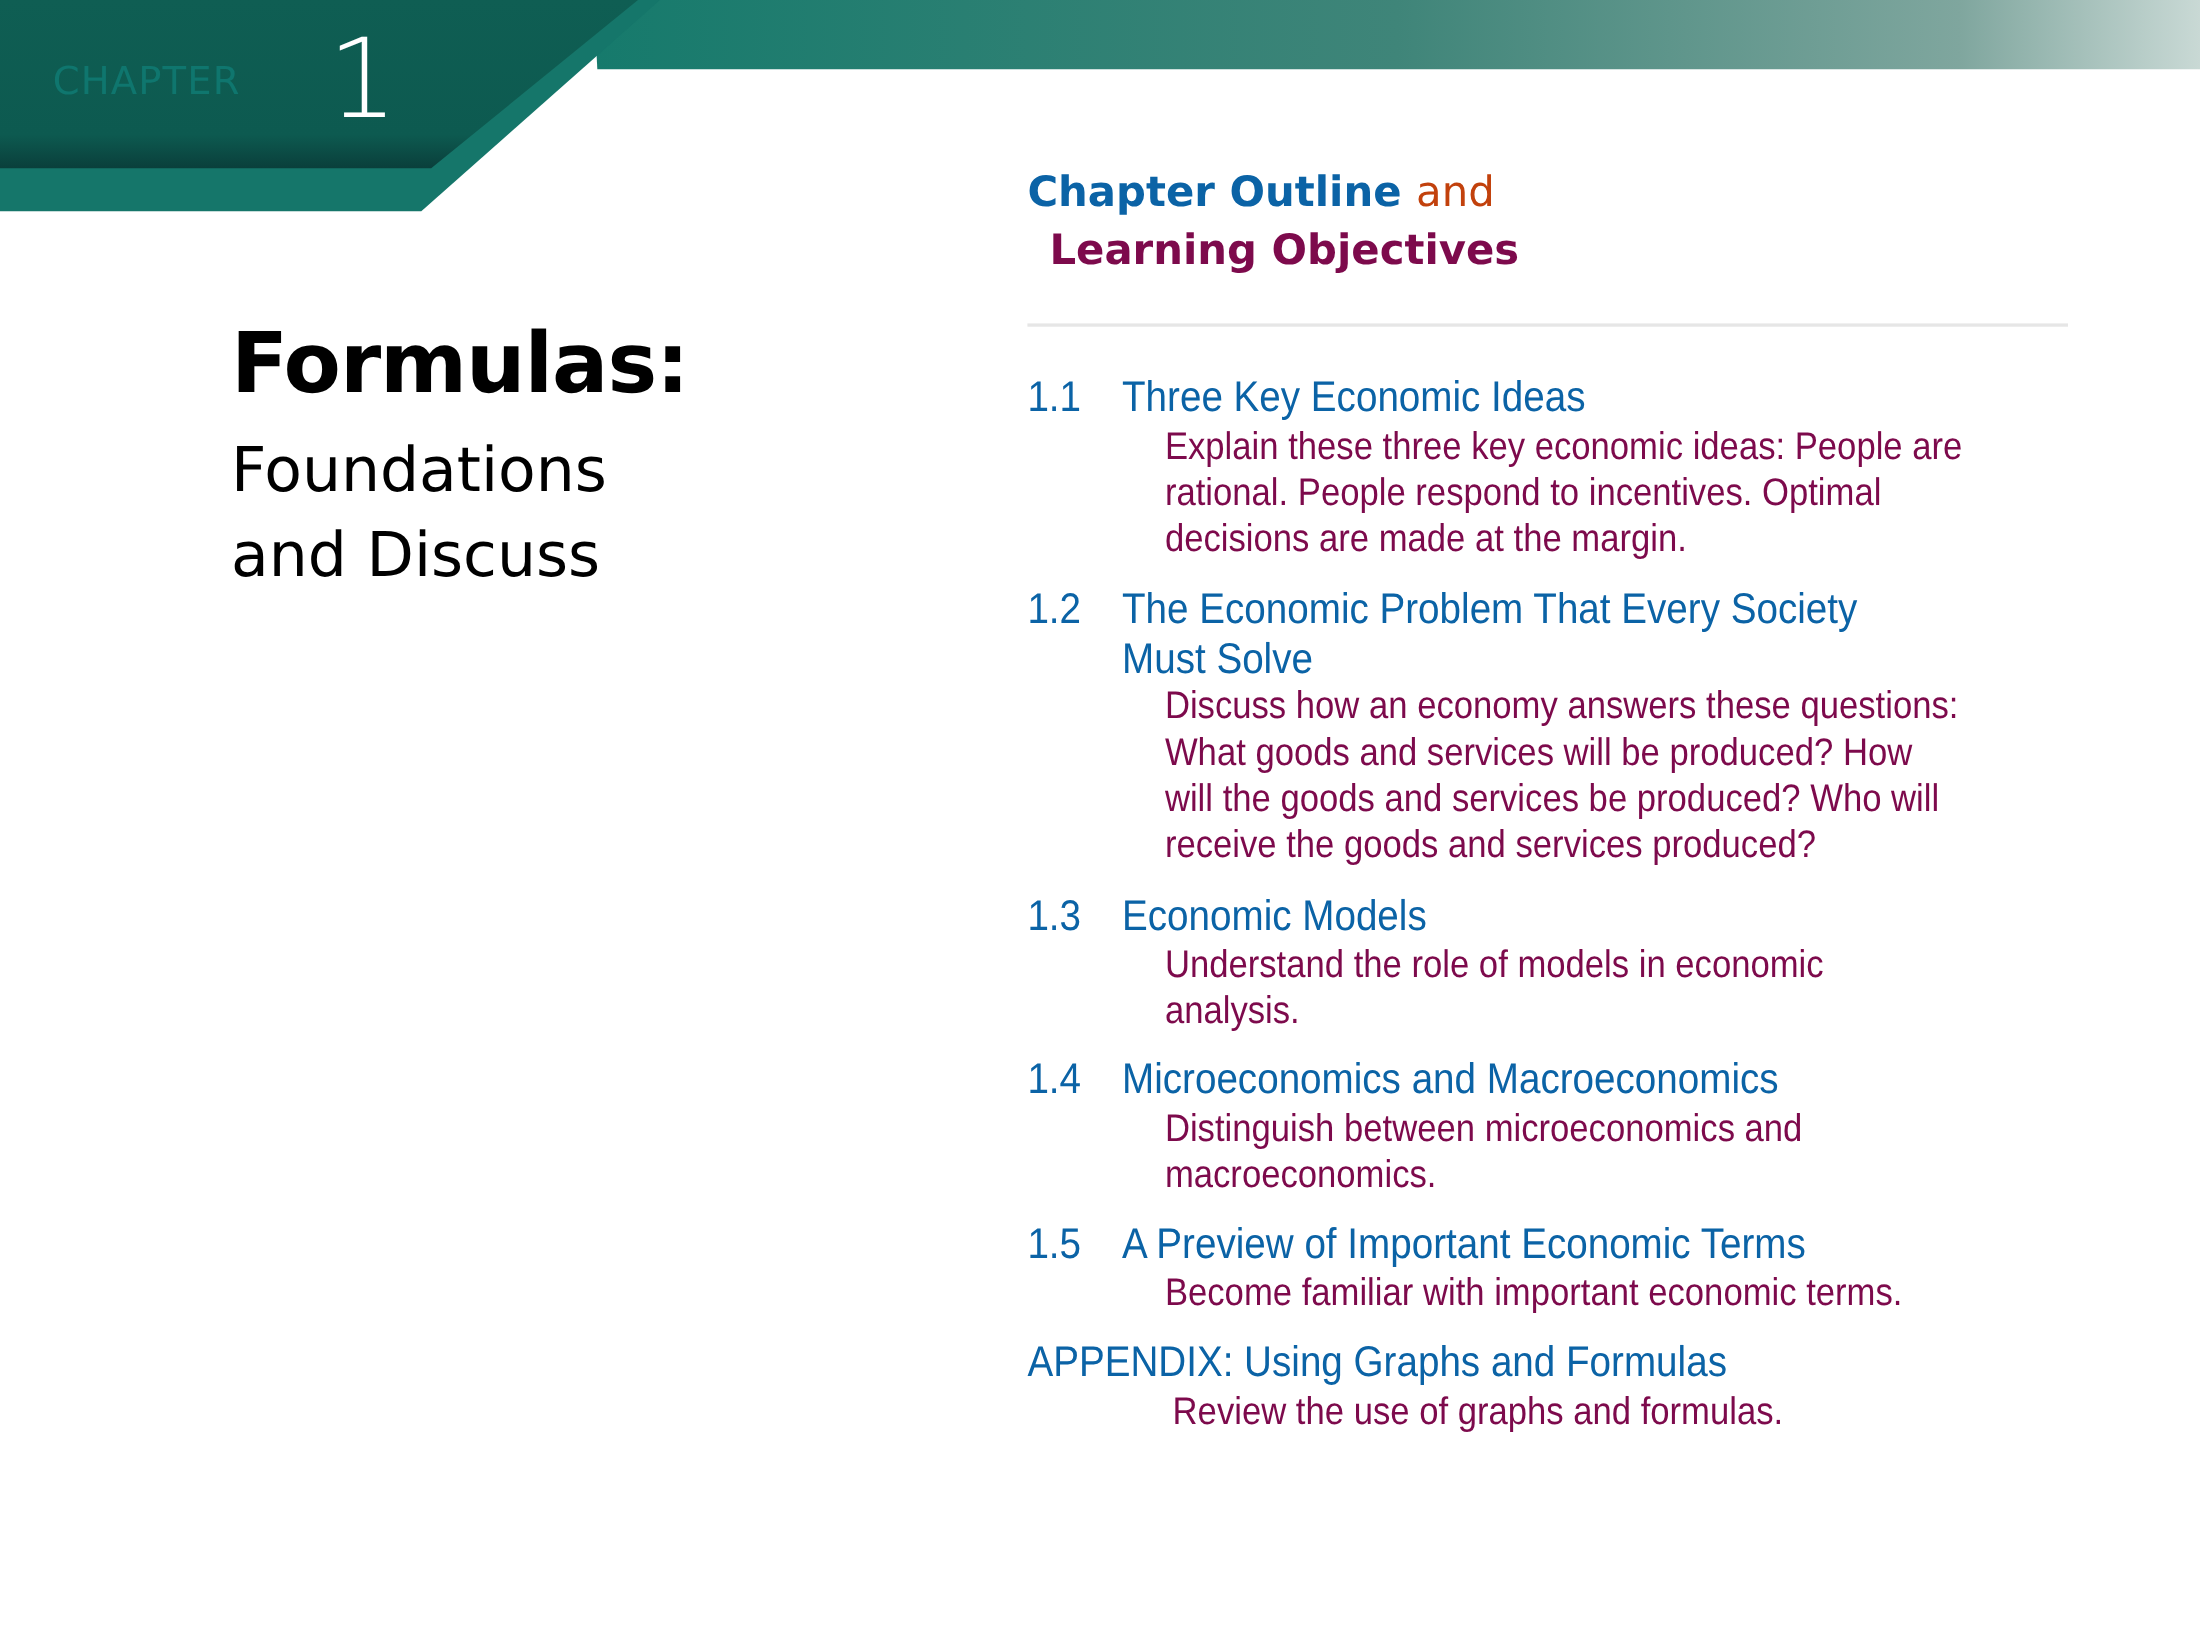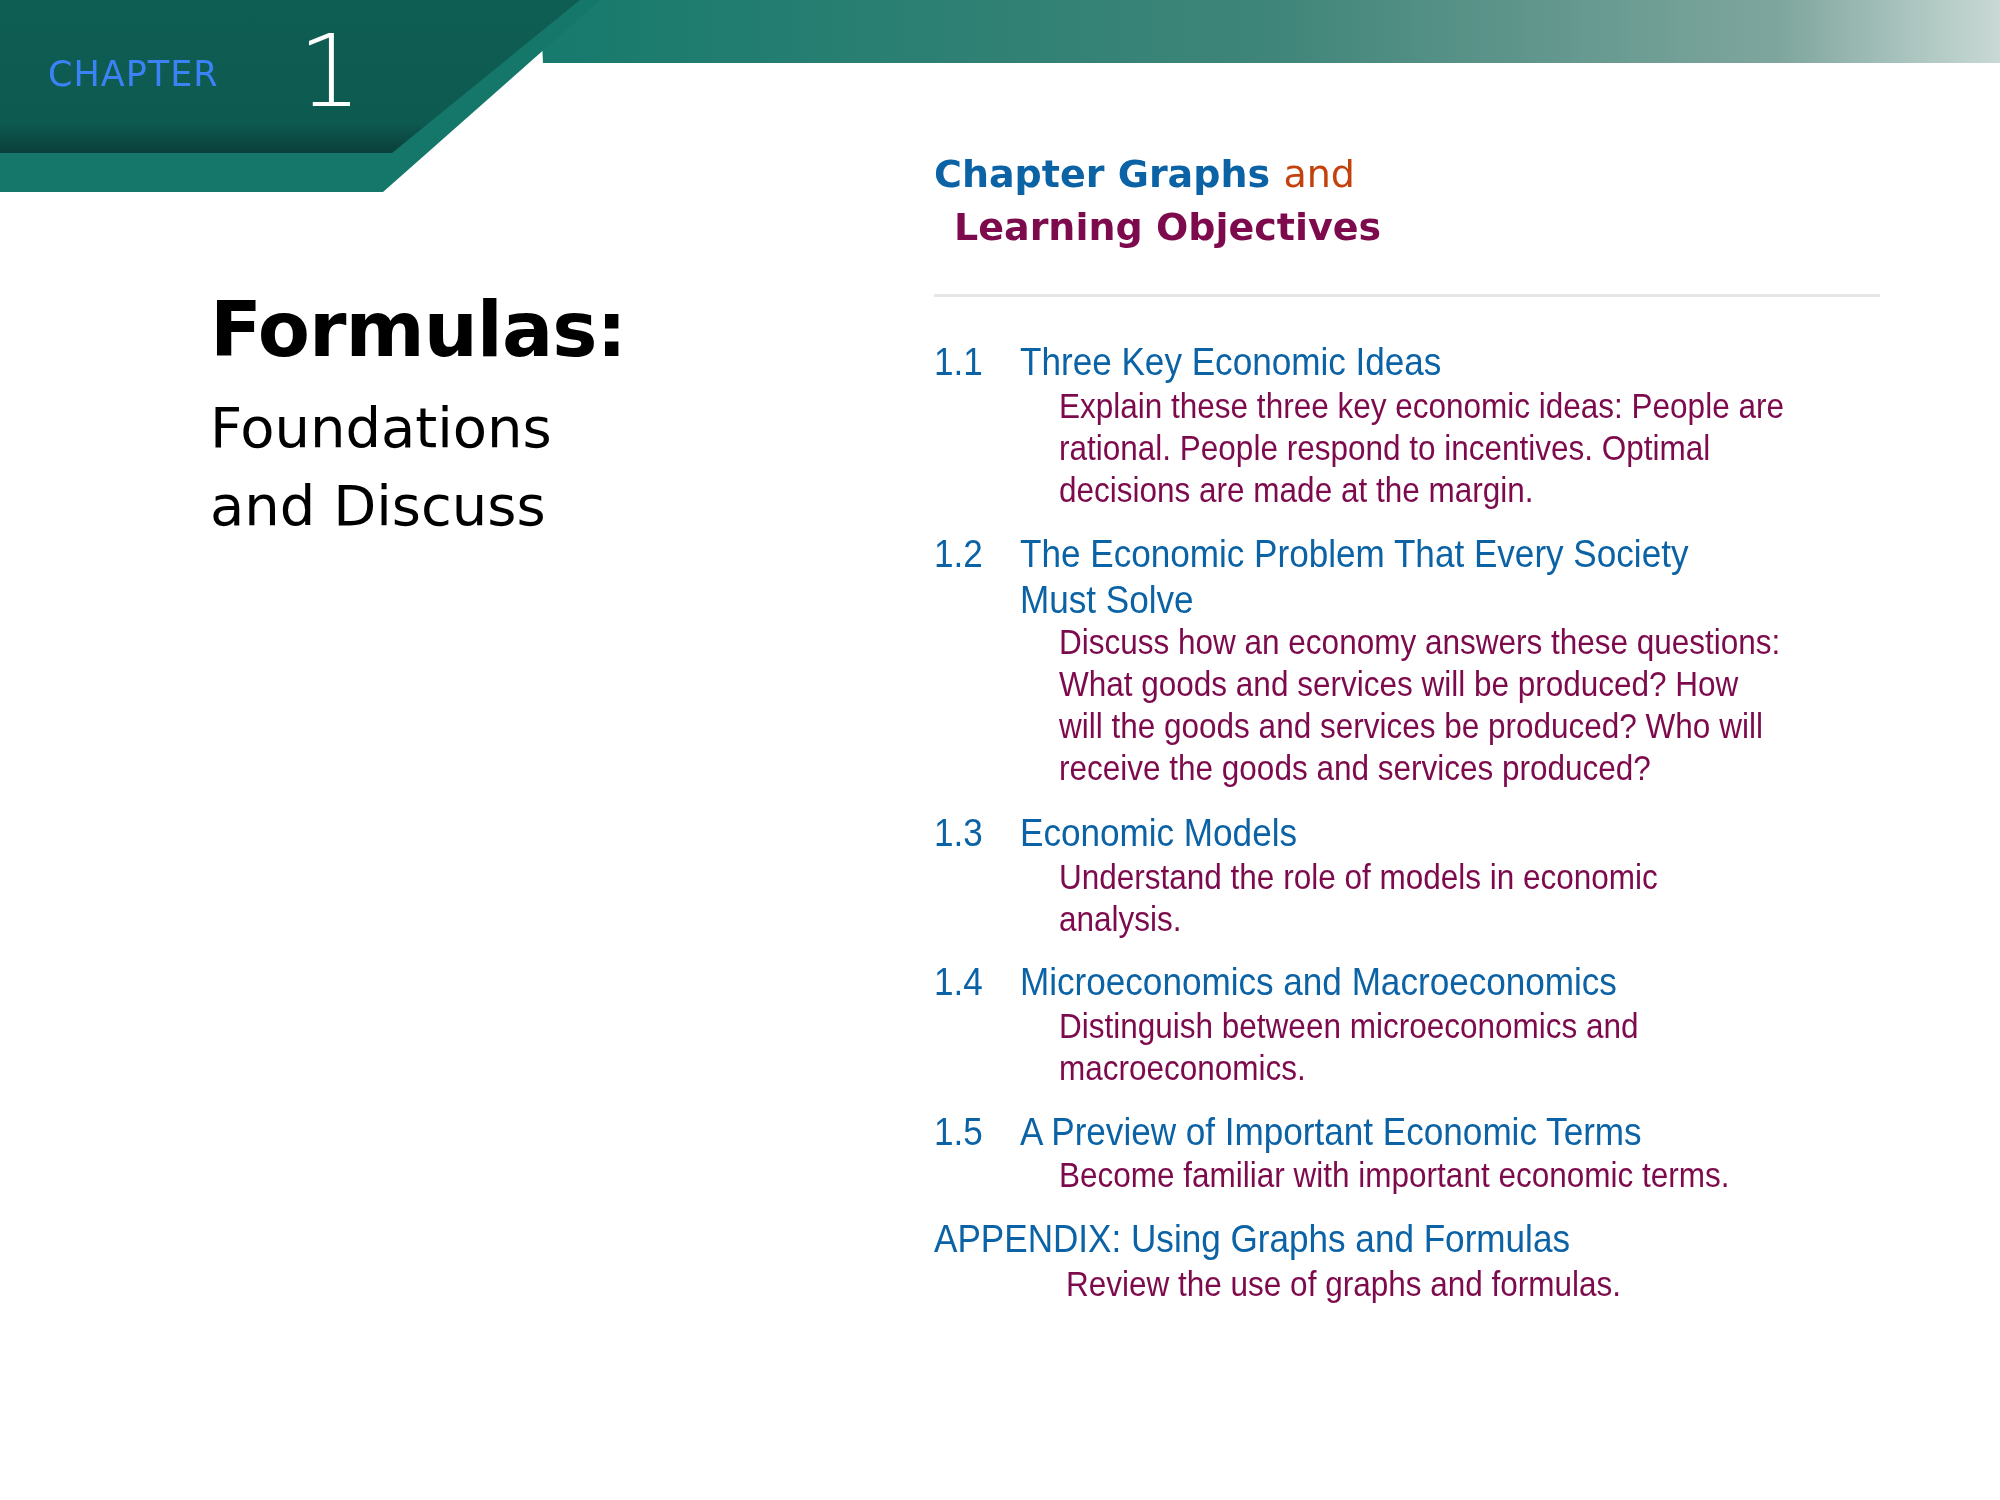--- a/index.html
+++ b/index.html
@@ -1,18 +1,18 @@
 <!DOCTYPE html>
 <html><head>
 <meta charset="utf-8">
 <style>
   html, body { margin:0; padding:0; }
   body { width:2000px; height:1500px; position:relative; background:#ffffff; overflow:hidden; font-family:"Liberation Sans", sans-serif; }
   .banner { position:absolute; left:0; top:0; width:2000px; height:200px; }
-  .chapter-label { position:absolute; left:48px; top:54px; font-family:"DejaVu Sans", sans-serif; font-size:35px; color:#3b82f6; letter-spacing:1px; }
+  .chapter-label { position:absolute; left:48px; top:54px; font-family:"DejaVu Sans", sans-serif; font-size:35px; color:#0f766e; letter-spacing:1px; }
   .chapter-num { position:absolute; left:298px; top:22px; font-family:"DejaVu Sans", sans-serif; font-size:100px; font-weight:300; color:#ffffff; line-height:1; }
   .title-main { position:absolute; left:210px; top:292px; font-family:"DejaVu Sans", sans-serif; font-weight:bold; font-size:76px; color:#000; line-height:1; letter-spacing:-1px; }
   .title-sub { position:absolute; left:210px; font-family:"DejaVu Sans", sans-serif; font-size:56px; color:#000; line-height:1; }
   .outline-hdr { position:absolute; left:934px; font-family:"DejaVu Sans", sans-serif; font-size:38px; font-weight:bold; line-height:1; }
   .hdr1 { top:155px; }
   .hdr1 .blue { color:#0b63a6; }
   .hdr1 .plain { color:#c2410c; font-weight:normal; }
   .hdr2 { top:208px; left:954px; color:#7d0a4c; }
   .divider { position:absolute; left:934px; top:294px; width:946px; height:3px; background:#e6e6e6; }
   .sec-head { position:absolute; font-size:39px; color:#0b63a6; line-height:1; transform-origin:left top; transform:scaleX(0.9); white-space:nowrap; }
@@ -43,21 +43,21 @@
 </svg>
 
 <div class="chapter-label">CHAPTER</div>
 <div class="chapter-num">1</div>
 
 <div class="title-main">Formulas:</div>
 <div class="title-sub" style="top:400px;">Foundations</div>
 <div class="title-sub" style="top:478px;">and Discuss</div>
 
 <div class="outline-hdr hdr1">
-  <span class="blue">Chapter Graphs</span>
+  <span class="blue">Chapter Outline</span>
   <span class="plain">and</span>
 </div>
 <div class="outline-hdr hdr2">Learning Objectives</div>
 
 <div class="divider"></div>
 
 <div class="sec-head sec-num" style="top:342px;">1.1</div>
 <div class="sec-head sec-title" style="top:342px;">Three Key Economic Ideas</div>
 <div class="sec-desc" style="top:388px;">Explain these three key economic ideas: People are</div>
 <div class="sec-desc" style="top:430px;">rational. People respond to incentives. Optimal</div>

